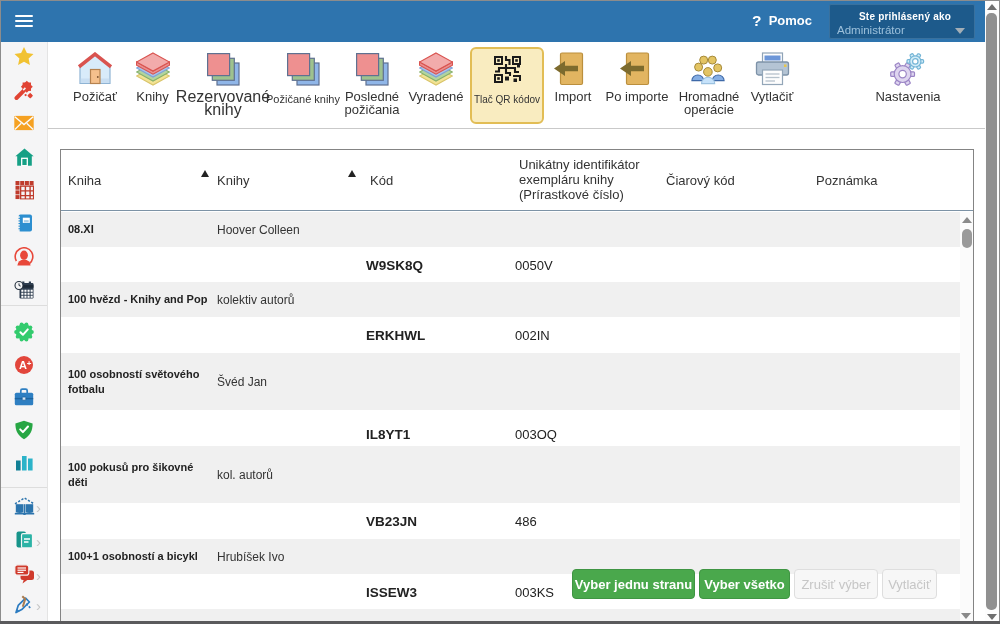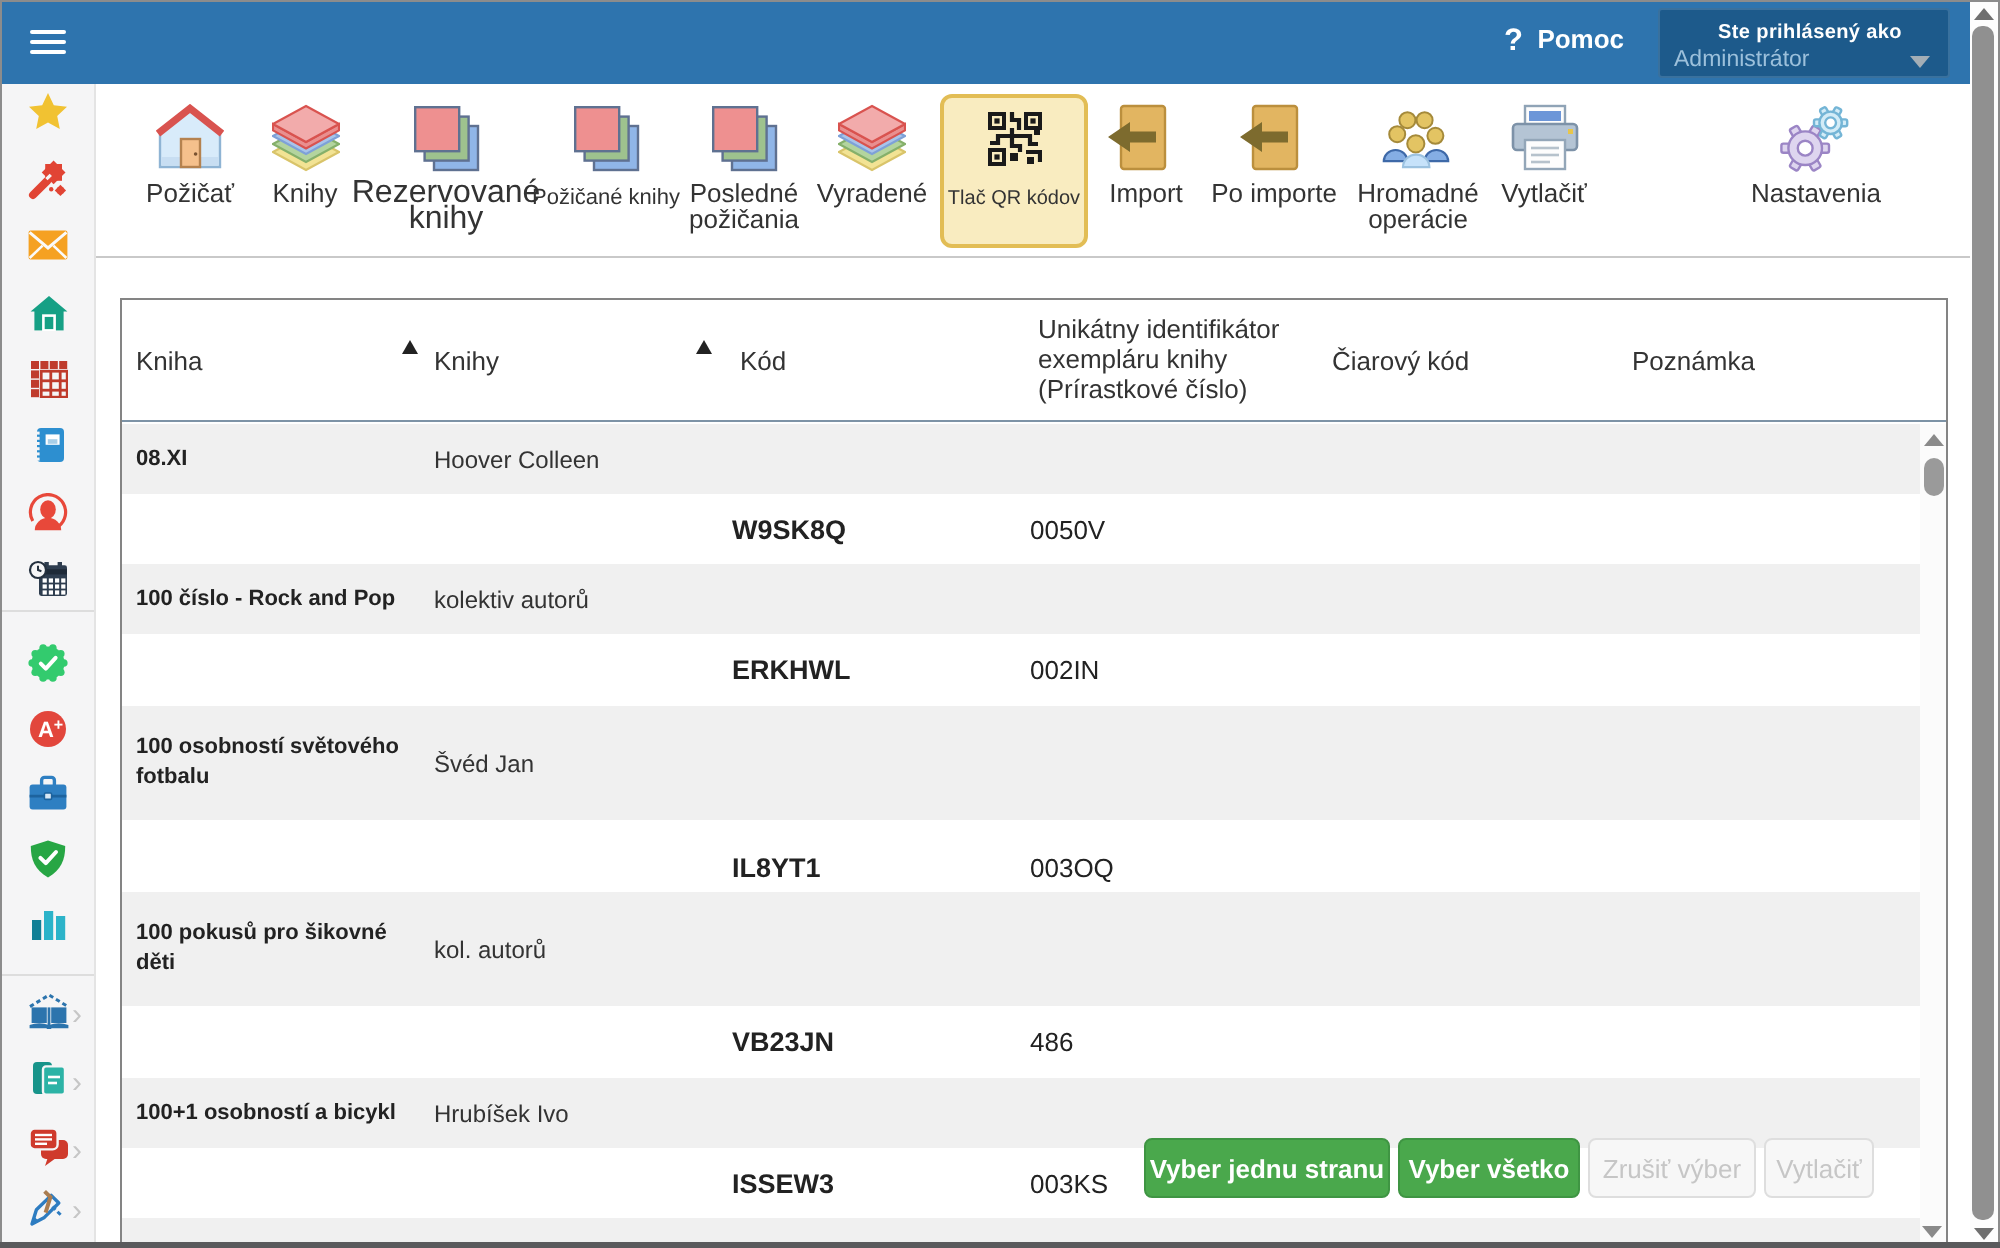--- a/index.html
+++ b/index.html
@@ -371,21 +371,21 @@
     <div id="rows">
       <div class="row gray" style="top:62.0px;height:35px">
           <div class="cell bk" style="left:7px;top:50%;transform:translateY(-50%);white-space:nowrap">08.XI</div>
           <div class="cell" style="left:156px;top:50%;transform:translateY(-50%)">Hoover Colleen</div>
         </div>
       <div class="row" style="top:97.0px;height:35px">
           <div class="cell kod" style="left:305px;top:50%;transform:translateY(-50%)">W9SK8Q</div>
           <div class="cell idn" style="left:454px;top:50%;transform:translateY(-50%)">0050V</div>
         </div>
       <div class="row gray" style="top:132.0px;height:35px">
-          <div class="cell bk" style="left:7px;top:50%;transform:translateY(-50%);white-space:nowrap">100 číslo - Rock and Pop</div>
+          <div class="cell bk" style="left:7px;top:50%;transform:translateY(-50%);white-space:nowrap">100 hvězd - Knihy and Pop</div>
           <div class="cell" style="left:156px;top:50%;transform:translateY(-50%)">kolektiv autorů</div>
         </div>
       <div class="row" style="top:167.0px;height:36px">
           <div class="cell kod" style="left:305px;top:50%;transform:translateY(-50%)">ERKHWL</div>
           <div class="cell idn" style="left:454px;top:50%;transform:translateY(-50%)">002IN</div>
         </div>
       <div class="row gray" style="top:203.0px;height:57px">
           <div class="cell bk" style="left:7px;top:50%;transform:translateY(-50%);width:145px">100 osobností světového<br>fotbalu</div>
           <div class="cell" style="left:156px;top:50%;transform:translateY(-50%)">Švéd Jan</div>
         </div>

